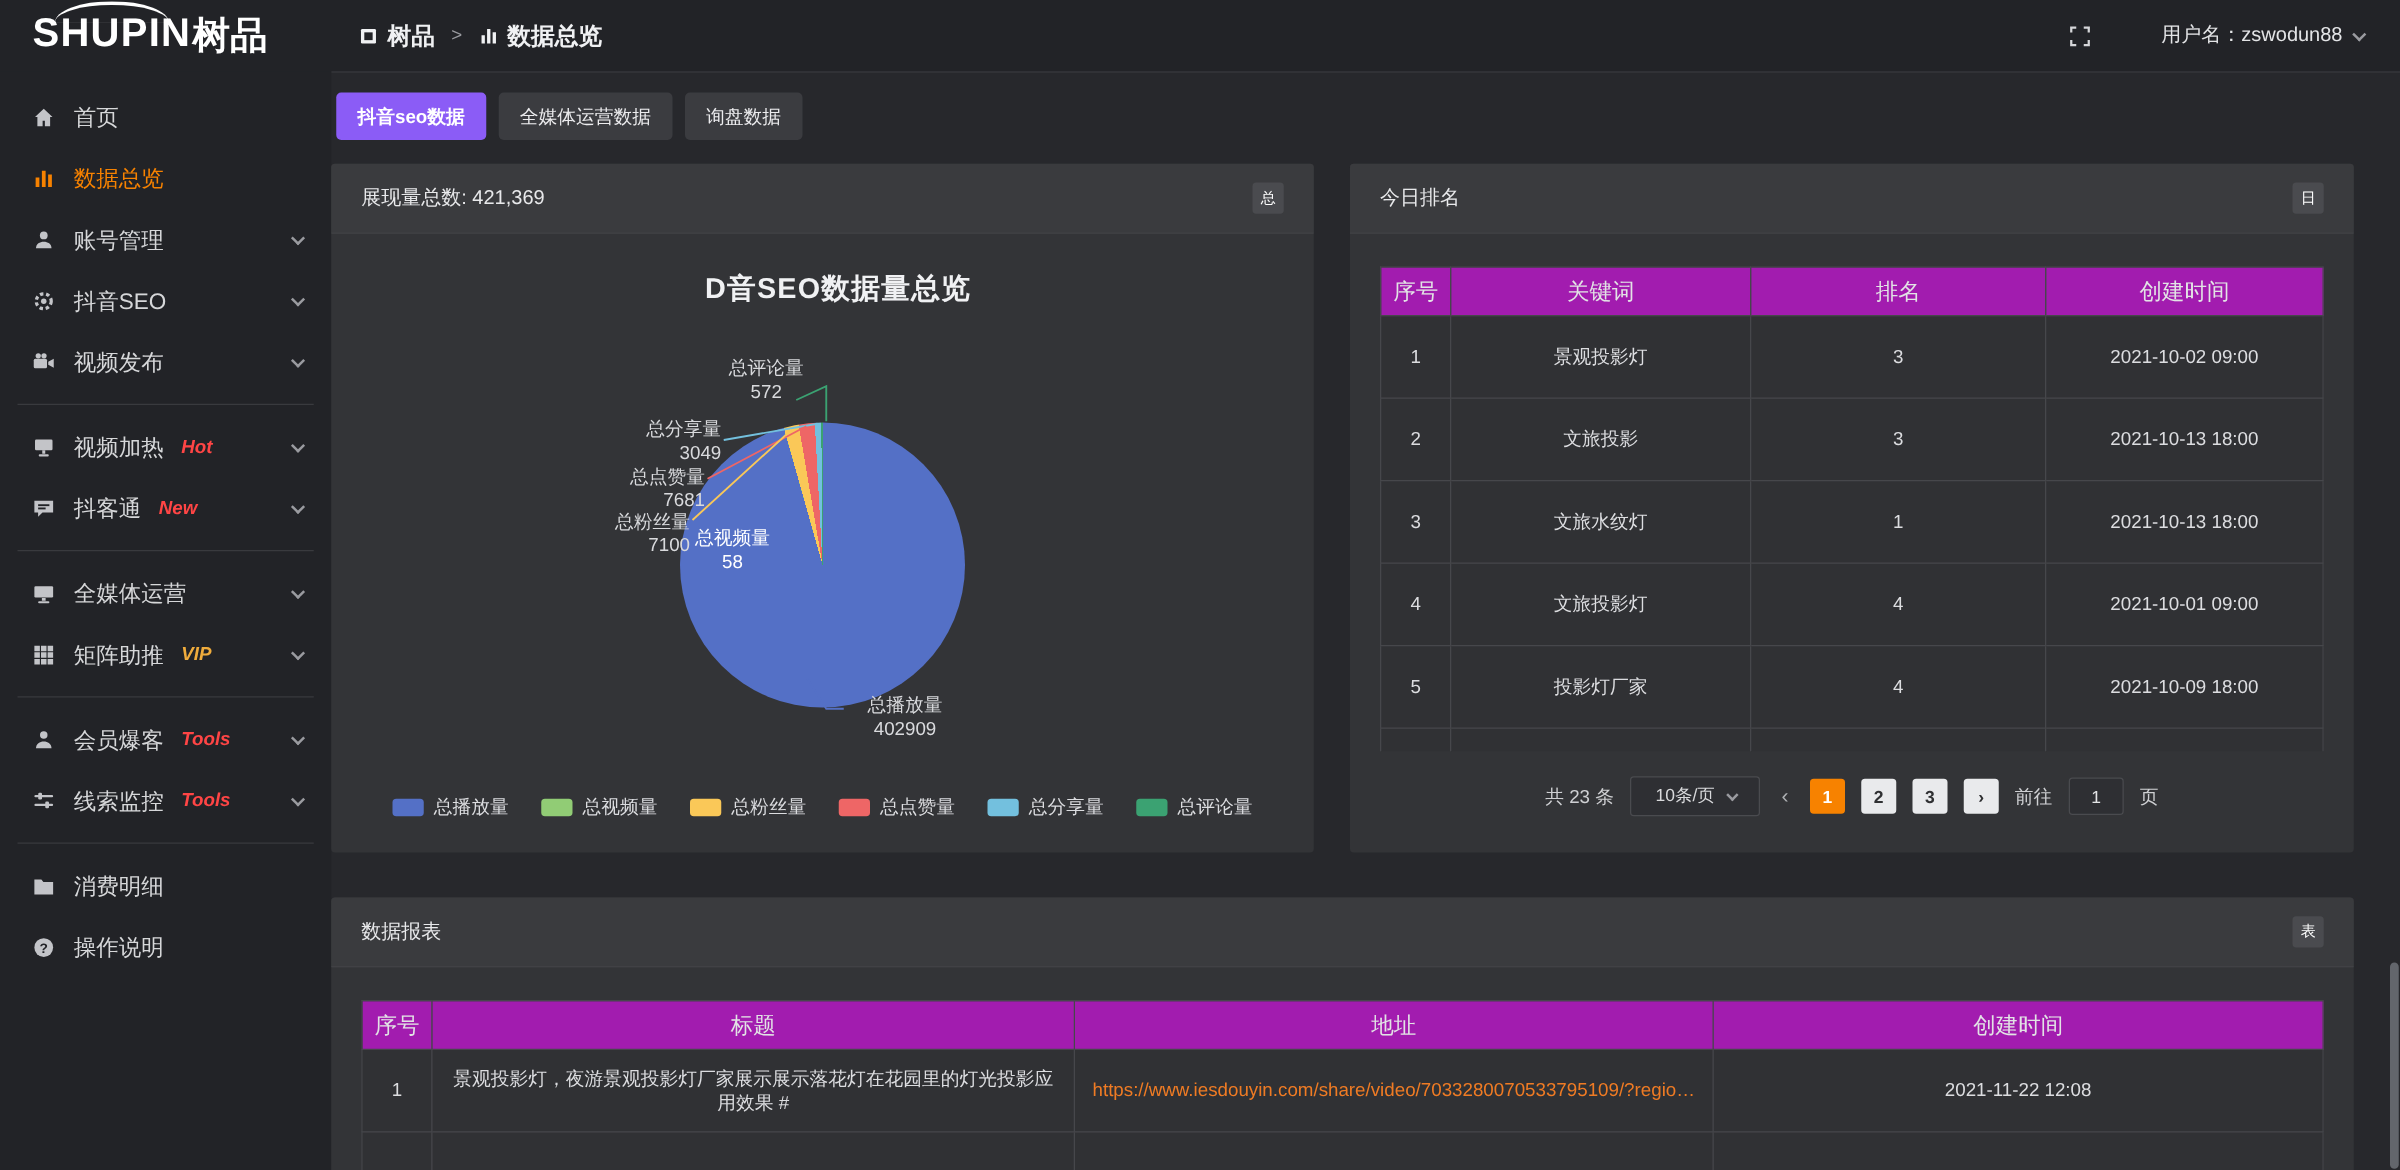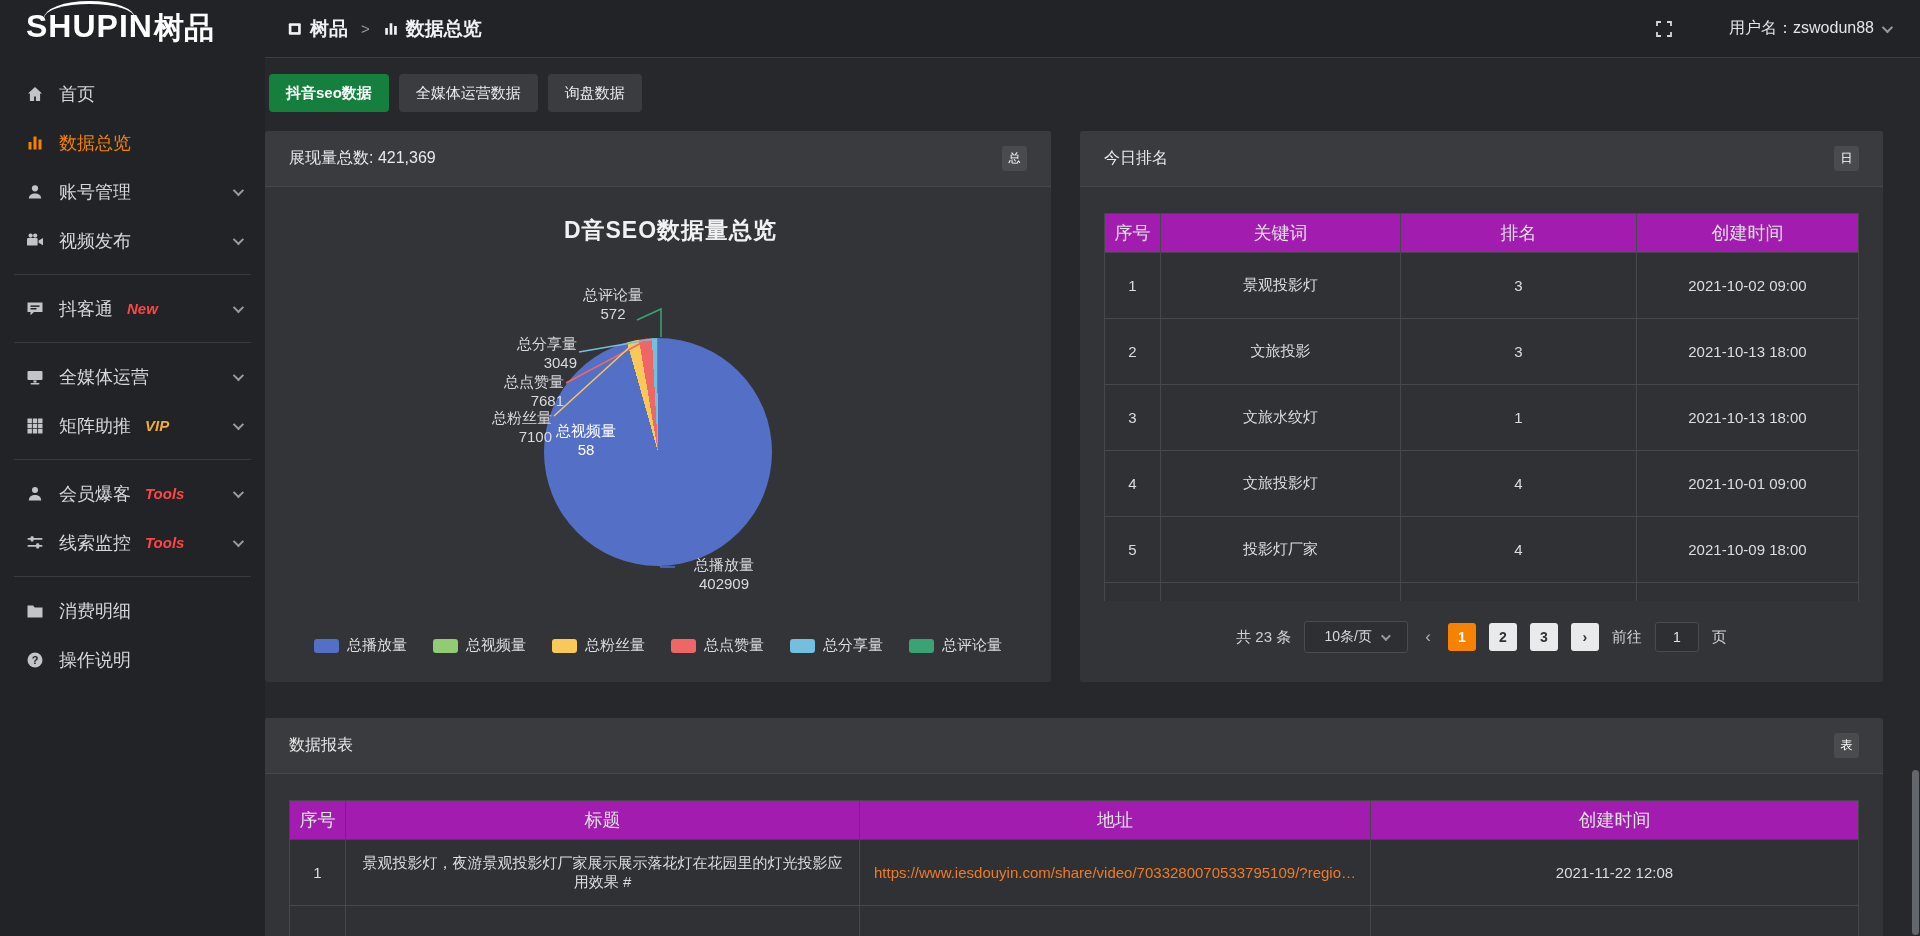--- a/index.html
+++ b/index.html
@@ -27,21 +27,21 @@
   .side-item { height:49px; display:flex; align-items:center; padding:0 24px 0 26px; font-size:18px; color:#d6d7d9; cursor:pointer; }
   .side-item .s-icon { width:18px; height:18px; margin-right:15px; color:#c3c4c8; flex:none; }
   .side-item.active, .side-item.active .s-icon { color:#f78200; }
   .side-item .badge { font-size:15px; font-weight:bold; font-style:italic; margin-left:14px; }
   .side-item .chev { margin-left:auto; }
   .side-divider { height:1px; background:#393a3e; margin:9px 14px; }
   
   .main { position:absolute; left:265px; top:57px; right:0; bottom:0; }
   .tabs { position:absolute; left:4px; top:17px; display:flex; gap:10px; }
   .tab { height:38px; padding:0 17px; border-radius:4px; background:#3b3c40; color:#ececee; font-size:15px; display:flex; align-items:center; cursor:pointer; }
-  .tab.active { background:#15803d; color:#fff; font-weight:bold; }
+  .tab.active { background:#8b5cf6; color:#fff; font-weight:bold; }
   .panel { position:absolute; background:#333437; border-radius:3px; }
   .panel-header { height:56px; display:flex; align-items:center; padding:0 24px; background:#3a3b3e; border-bottom:1px solid #47484b; border-radius:3px 3px 0 0; font-size:16px; color:#e8e9eb; }
   .corner-btn { margin-left:auto; width:25px; height:25px; border-radius:3px; background:#4a4b4f; color:#fff; font-size:12px; display:flex; align-items:center; justify-content:center; cursor:pointer; }
   
   #chart-panel { left:0; top:74px; width:786px; height:551px; }
   .chart-body { position:relative; height:494px;padding-left:25px; }
   .chart-title { text-align:center; padding-top:28px; font-size:23px; font-weight:bold; color:#f0f1f3; letter-spacing:1px; }
   .pie { position:absolute; left:279px; top:151px; width:228px; height:228px; border-radius:50%; }
   .lead-lines { position:absolute; inset:0; pointer-events:none; }
   .pie-label { position:absolute; font-size:15px; color:#d9dadd; line-height:19px; }
@@ -145,31 +145,53 @@
         <svg width="18" height="18" viewBox="0 0 18 18" fill="currentColor">
           <circle cx="9" cy="5.3" r="3.1"></circle>
           <path d="M2.8 15.5c0-3.4 3-5.1 6.2-5.1s6.2 1.7 6.2 5.1z"></path>
         </svg>
       </span>
     <span>账号管理</span>
     <span class="chev"></span>
   </div>
   <div class="side-item">
     <span class="s-icon">
+        <svg width="18" height="18" viewBox="0 0 18 18">
+          <circle cx="9" cy="9" r="6" fill="none" stroke="currentColor" stroke-width="2.6" stroke-dasharray="2.8 2.2"></circle>
+          <circle cx="9" cy="9" r="2.2" fill="currentColor"></circle>
+        </svg>
+      </span>
+    <span>抖音SEO</span>
+    <span class="chev"></span>
+  </div>
+  <div class="side-item">
+    <span class="s-icon">
         <svg width="18" height="18" viewBox="0 0 18 18" fill="currentColor">
           <circle cx="4.6" cy="3.6" r="2.1"></circle>
           <circle cx="9.2" cy="3.6" r="2.1"></circle>
           <rect x="1" y="6" width="10.6" height="7.6" rx="1.2"></rect>
           <path d="M12.6 8.4 17 6v7.2l-4.4-2.4z"></path>
         </svg>
       </span>
     <span>视频发布</span>
     <span class="chev"></span>
   </div>
   <div class="side-divider"></div>
+  <div class="side-item">
+    <span class="s-icon">
+        <svg width="18" height="18" viewBox="0 0 18 18" fill="currentColor">
+          <rect x="2" y="2.6" width="14" height="8.6" rx="1"></rect>
+          <rect x="7.8" y="11.2" width="2.4" height="2.8"></rect>
+          <rect x="5" y="14.4" width="8" height="1.7" rx="0.8"></rect>
+        </svg>
+      </span>
+    <span>视频加热</span>
+    <span class="badge" style="color: rgb(255, 69, 69);">Hot</span>
+    <span class="chev"></span>
+  </div>
   <div class="side-item">
     <span class="s-icon">
         <svg width="18" height="18" viewBox="0 0 18 18" fill="currentColor">
           <path d="M1.5 2.5h15V12H8L4.5 15.3V12h-3z"></path>
           <rect x="4.5" y="5.4" width="9" height="1.5" fill="#222327"></rect>
           <rect x="4.5" y="8" width="6" height="1.5" fill="#222327"></rect>
         </svg>
       </span>
     <span>抖客通</span>
     <span class="badge" style="color: rgb(255, 69, 69);">New</span>

